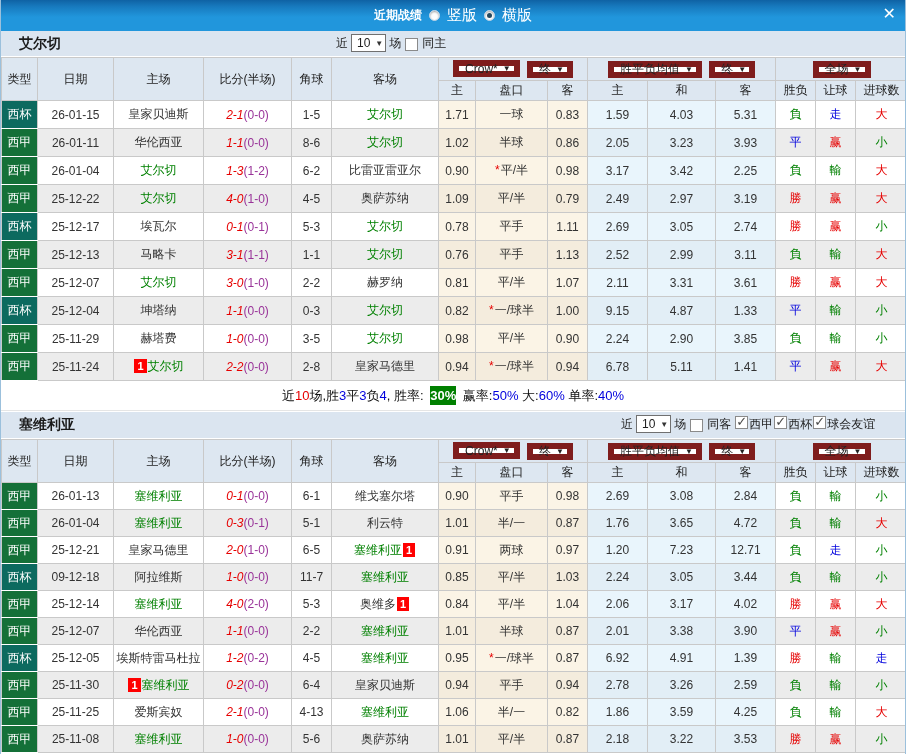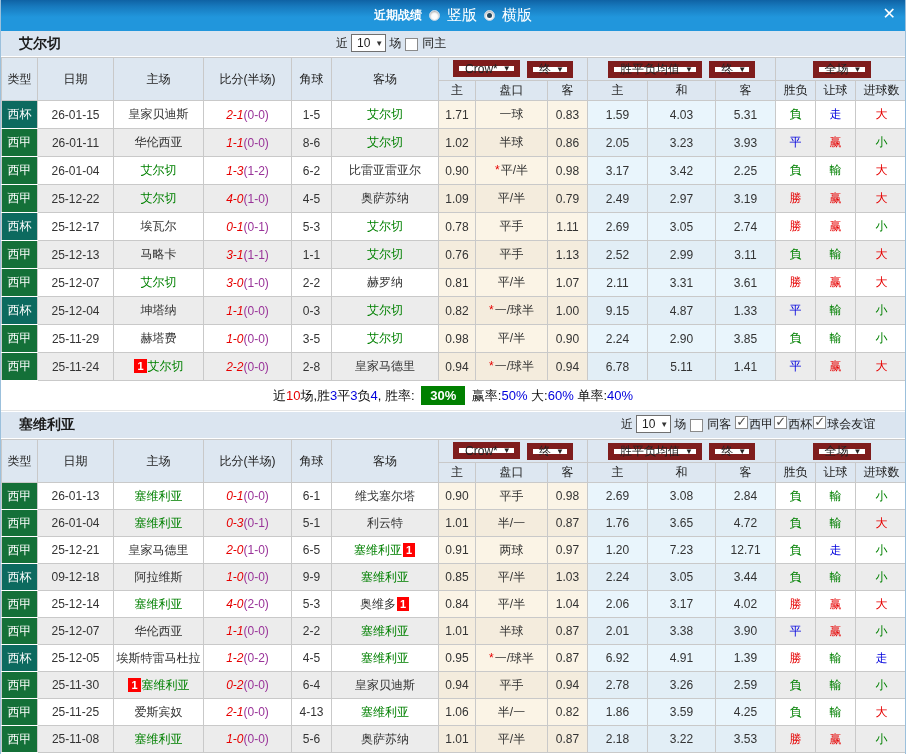--- a/index.html
+++ b/index.html
@@ -46,21 +46,21 @@
   tbody tr:nth-child(even) td.odd { background:#f4ecdd !important; }
   tbody tr:nth-child(even) td.avg { background:#e2eef6 !important; }
   .tm-g { color:#008000; }
   .badge { display:inline-block; background:#f00; color:#fff; font-weight:bold; font-size:11px; line-height:14px; padding:0 3px; margin:0 1px; }
   .score { color:#e60000;font-style:italic; } .half { color:#993399; }
   .star { color:#e60000; margin-right:1px; }
   .c-r { color:#e60000; } .c-g { color:#008000; } .c-b { color:#0000dd; }
 
   
   .summary { height:30px; line-height:30px; text-align:center; font-size:13px; color:#111; background:#fff; border-bottom:1px solid #e5e5e5; }
-  .sum-badge { background:#008000; color:#fff; font-weight:bold; padding:2px 9px; margin:0 3px; }
+  .sum-badge { background:#008000; color:#fff; font-weight:bold; padding:2px 0; margin:0 3px; }
 </style>
 </head>
 <body>
 
 <div class="wrap">
 
   <div class="titlebar">
     <span class="ttl">近期战绩</span>
     <span class="rdo"></span>
     <span class="rlab">竖版</span>
@@ -421,21 +421,21 @@
             <td class="avg">12.71</td>
             <td class="c-g">負</td>
             <td class="c-b">走</td>
             <td class="c-g">小</td>
           </tr>
           <tr>
             <td class="type t-cup">西杯</td>
             <td>09-12-18</td>
             <td><span>阿拉维斯</span></td>
             <td><span class="score">1-0</span><span class="half">(0-0)</span></td>
-            <td>9-9</td>
+            <td>11-7</td>
             <td><span class="tm-g">塞维利亚</span></td>
             <td class="odd">0.85</td>
             <td class="odd"><span>平/半</span></td>
             <td class="odd">1.03</td>
             <td class="avg">2.24</td>
             <td class="avg">3.05</td>
             <td class="avg">3.44</td>
             <td class="c-g">負</td>
             <td class="c-g">輸</td>
             <td class="c-g">小</td>

